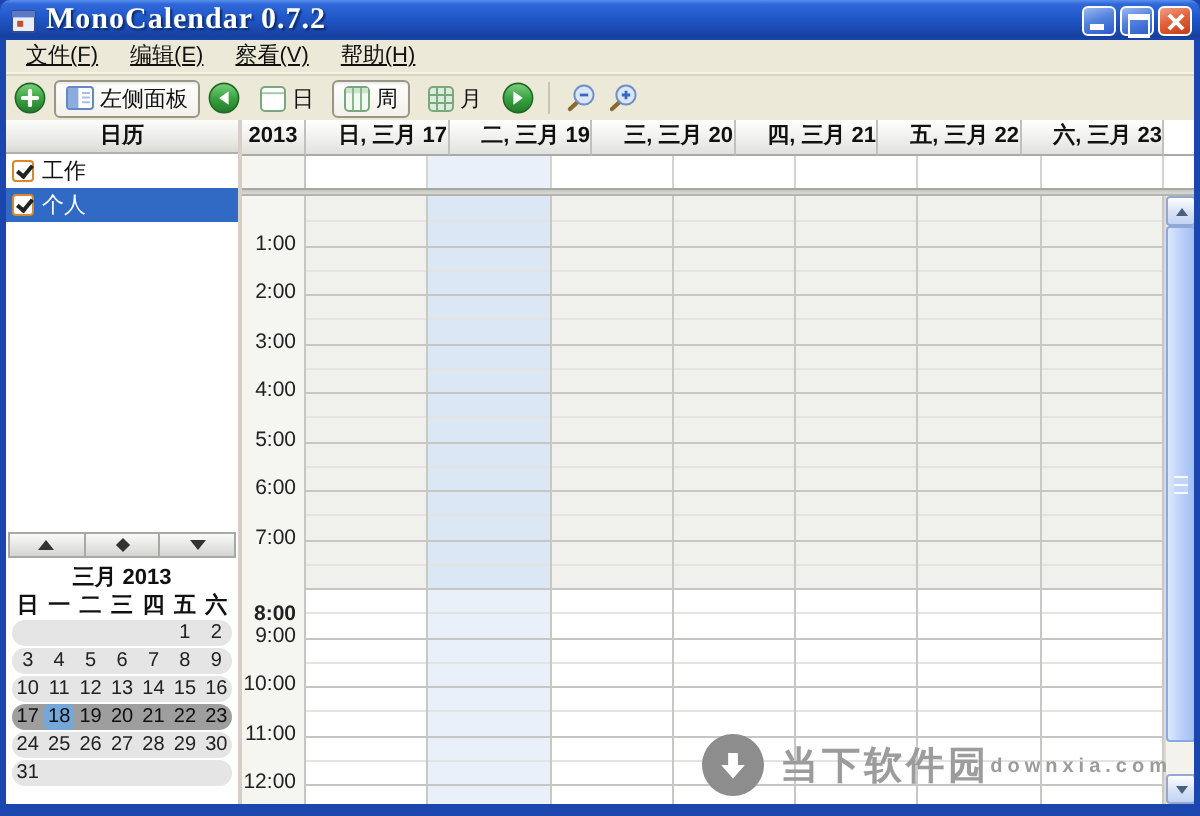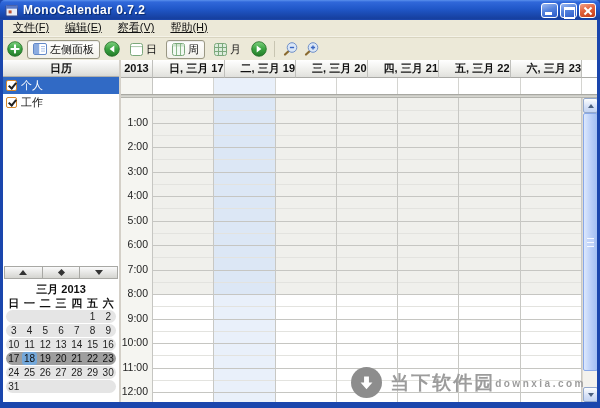--- a/index.html
+++ b/index.html
@@ -6,21 +6,21 @@
   html,body { width:600px; height:408px; }
   body { font-family:"Liberation Sans","DejaVu Sans",sans-serif; font-size:11px; color:#111; }
 
   .window { position:relative; width:600px; height:408px; background:#1a46ad; overflow:hidden; }
 
   
   .titlebar { height:20px; display:flex; align-items:center; padding:0 4px 0 5px;
     background:linear-gradient(180deg,#5a90ec 0%,#3068da 10%,#2057c8 45%,#16409f 92%,#1a46ad 100%);
     border-radius:5px 5px 0 0; }
   .app-icon { width:14px; height:13px; margin-right:4px; flex:0 0 auto; }
-  .title-text { color:#fff; font-weight:bold; font-size:12px; text-shadow:1px 1px 1px #0a2a6a; letter-spacing:.5px; flex:1; white-space:nowrap; overflow:hidden; }
+  .title-text { color:#fff; font-weight:bold; font-size:15px; text-shadow:1px 1px 1px #0a2a6a; letter-spacing:.5px; flex:1; white-space:nowrap; overflow:hidden;font-family:Liberation Serif, serif; }
   .tb-btns { display:flex; gap:2px; }
   .tb-btn { position:relative; width:17px; height:15px; border:1px solid #fff; border-radius:3px;
     background:linear-gradient(160deg,#9db9f0 0%,#5483de 45%,#2b5bc8 100%); cursor:pointer; }
   .tb-btn.min::after { content:""; position:absolute; left:3px; bottom:2px; width:7px; height:3px; background:#fff; }
   .tb-btn.max::after { content:""; position:absolute; left:3px; top:3px; width:9px; height:8px; border:1px solid #fff; border-top-width:3px; }
   .tb-btn.close { background:linear-gradient(160deg,#f0a088 0%,#e3633c 45%,#c23a16 100%); }
   .tb-btn.close::before,.tb-btn.close::after { content:""; position:absolute; left:7px; top:2px; width:2px; height:10px; background:#fff; }
   .tb-btn.close::before { transform:rotate(45deg); }
   .tb-btn.close::after { transform:rotate(-45deg); }
 
@@ -220,27 +220,27 @@
           <path d="M7.9 6.5h4.2M10 4.4v4.2" stroke="#3a66c0" stroke-width="1.4"></path>
         </svg>
       </div>
     </div>
 
     <div class="content">
 
       <div class="sidebar">
         <div class="side-header">日历</div>
         <div>
+            <div class="cal-row">
+              <span class="checkbox checked"></span>
+              <span class="cal-label">工作</span>
+            </div>
             <div class="cal-row selected">
               <span class="checkbox checked"></span>
               <span class="cal-label">个人</span>
-            </div>
-            <div class="cal-row">
-              <span class="checkbox checked"></span>
-              <span class="cal-label">工作</span>
             </div>
           </div>
 
         <div class="mini-cal">
           <div class="mini-nav">
             <div class="mini-nav-btn">
                 <span class="tri-up"></span>
               </div>
             <div class="mini-nav-btn">
                 <span class="diamond"></span>
@@ -347,21 +347,21 @@
         <div class="hsep"></div>
         <div class="grid-wrap">
           <div class="time-col">
               <div class="time-label" style="top: 17.5px;">1:00</div>
               <div class="time-label" style="top: 42px;">2:00</div>
               <div class="time-label" style="top: 66.5px;">3:00</div>
               <div class="time-label" style="top: 91px;">4:00</div>
               <div class="time-label" style="top: 115.5px;">5:00</div>
               <div class="time-label" style="top: 140px;">6:00</div>
               <div class="time-label" style="top: 164.5px;">7:00</div>
-              <div class="time-label" style="top: 189px;">8:00</div>
+              <div class="time-label" style="top: 203px; font-weight: bold;">8:00</div>
               <div class="time-label" style="top: 213.5px;">9:00</div>
               <div class="time-label" style="top: 238px;">10:00</div>
               <div class="time-label" style="top: 262.5px;">11:00</div>
               <div class="time-label" style="top: 287px;">12:00</div>
             </div>
           <div class="grid-cols">
               <div class="day-col">
                 <div class="slot hour first offhours" style="height: 12.25px;"></div>
                 <div class="slot half offhours" style="height: 12.25px;"></div>
                 <div class="slot hour offhours" style="height: 12.25px;"></div>

